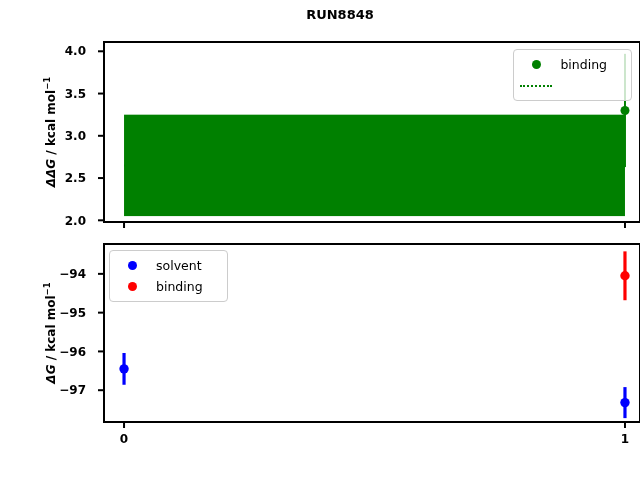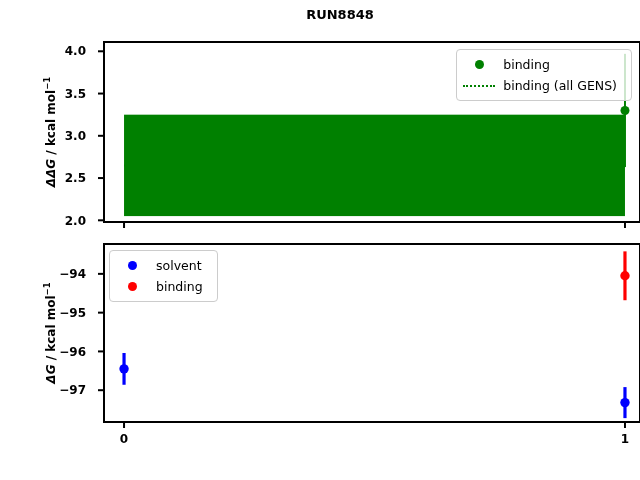--- a/index.html
+++ b/index.html
@@ -10,21 +10,21 @@
   #plot-svg{position:absolute;left:0;top:0;width:640px;height:480px;}
   .ylabel{position:absolute;left:-73px;width:200px;height:20px;line-height:20px;
           text-align:center;font-size:12px;font-weight:bold;transform:rotate(-90deg);}
   #ylabel-top{top:122px;}
   #ylabel-bottom{top:323px;}
   .math{font-style:italic;}
   .ylabel sup{font-size:8.5px;}
   .xlabel{position:absolute;left:84px;top:453px;width:536px;text-align:center;
           font-size:12px;font-weight:bold;}
   .legend{position:absolute;background:rgba(255,255,255,0.8);border:1px solid #cccccc;
-          border-radius:4px;padding:4px 14px 4px 6px;font-size:12.5px;}
+          border-radius:4px;padding:4px 24px 4px 6px;font-size:12.5px;}
   #legend-top{top:49px;right:28px;}
   #legend-bottom{top:250px;left:89px;text-align:center;}
   .legend-row{display:flex;align-items:center;height:21px;white-space:nowrap;}
   .legend-marker{width:32px;display:flex;justify-content:center;align-items:center;
                  margin-right:8px;flex:0 0 32px;}
   .dot{width:9px;height:9px;border-radius:50%;background:#000;}
   .dotted-line{width:32px;height:0;border-top:2.5px dotted #000;}
 </style>
 </head>
 <body>
@@ -81,21 +81,20 @@
     <div class="legend-row">
       <span class="legend-marker">
           <span class="dot" id="lm-top-0" style="background: rgb(0, 128, 0);"></span>
         </span>
       <span>binding</span>
     </div>
     <div class="legend-row">
       <span class="legend-marker">
           <span class="dotted-line" id="lm-top-1" style="border-top-color: rgb(0, 128, 0);"></span>
         </span>
-      <span>binding (all GENS)</span>
     </div>
   </div>
 
   <div class="legend" id="legend-bottom">
     <div class="legend-row">
       <span class="legend-marker">
           <span class="dot" id="lm-bot-0" style="background: rgb(0, 0, 255);"></span>
         </span>
       <span>solvent</span>
     </div>

